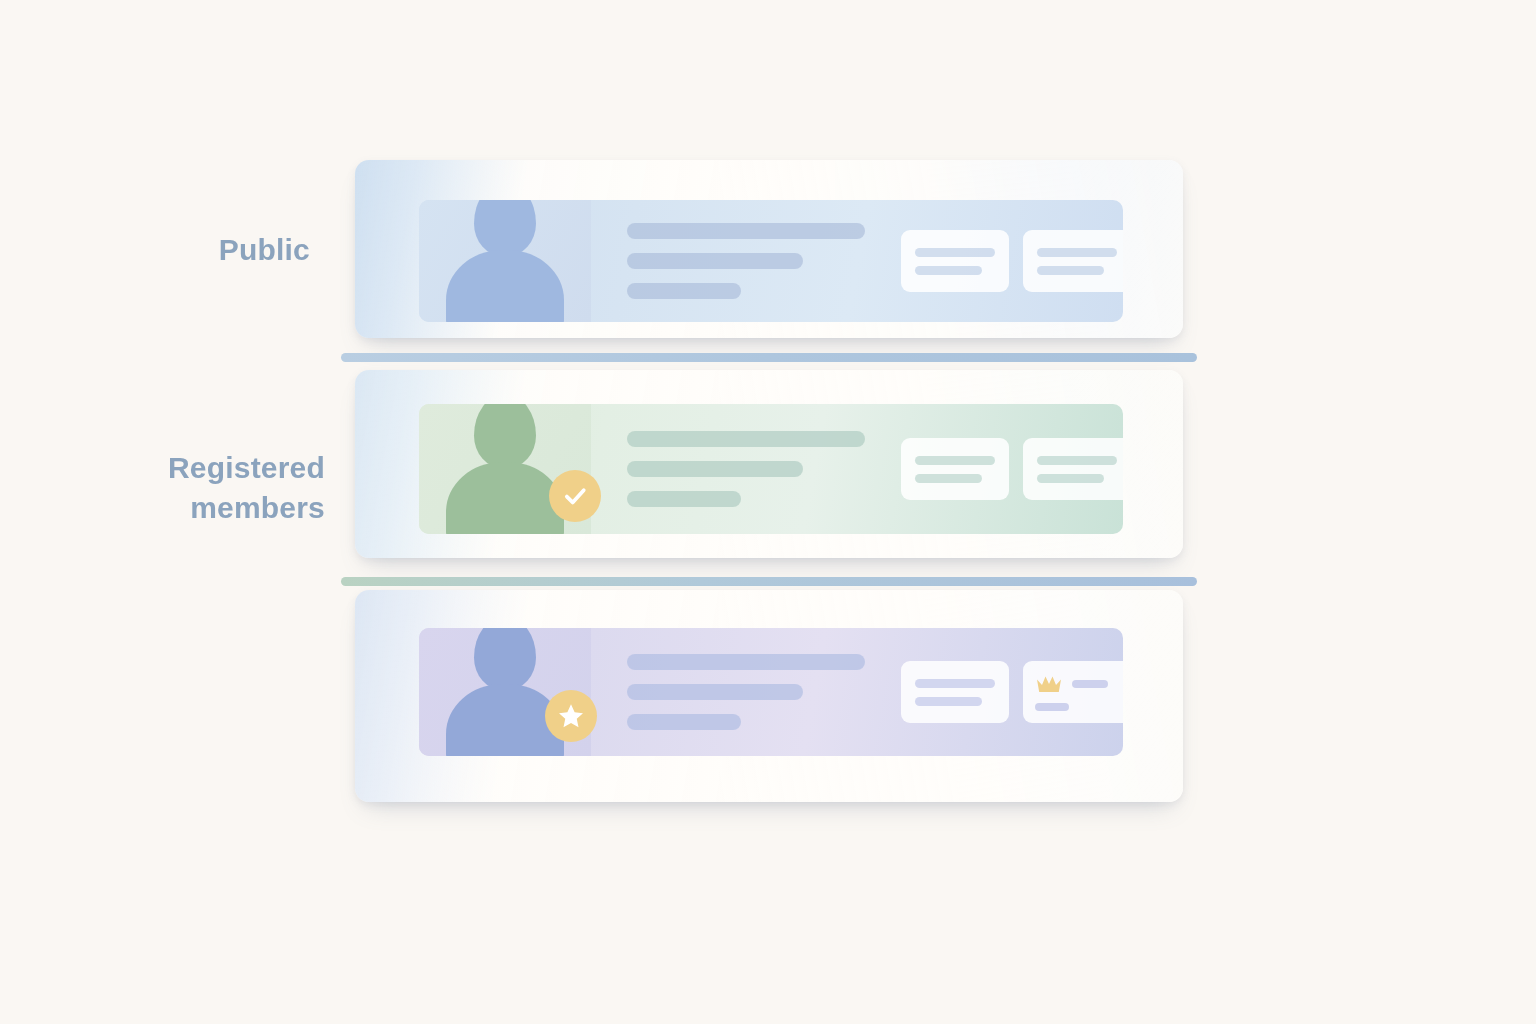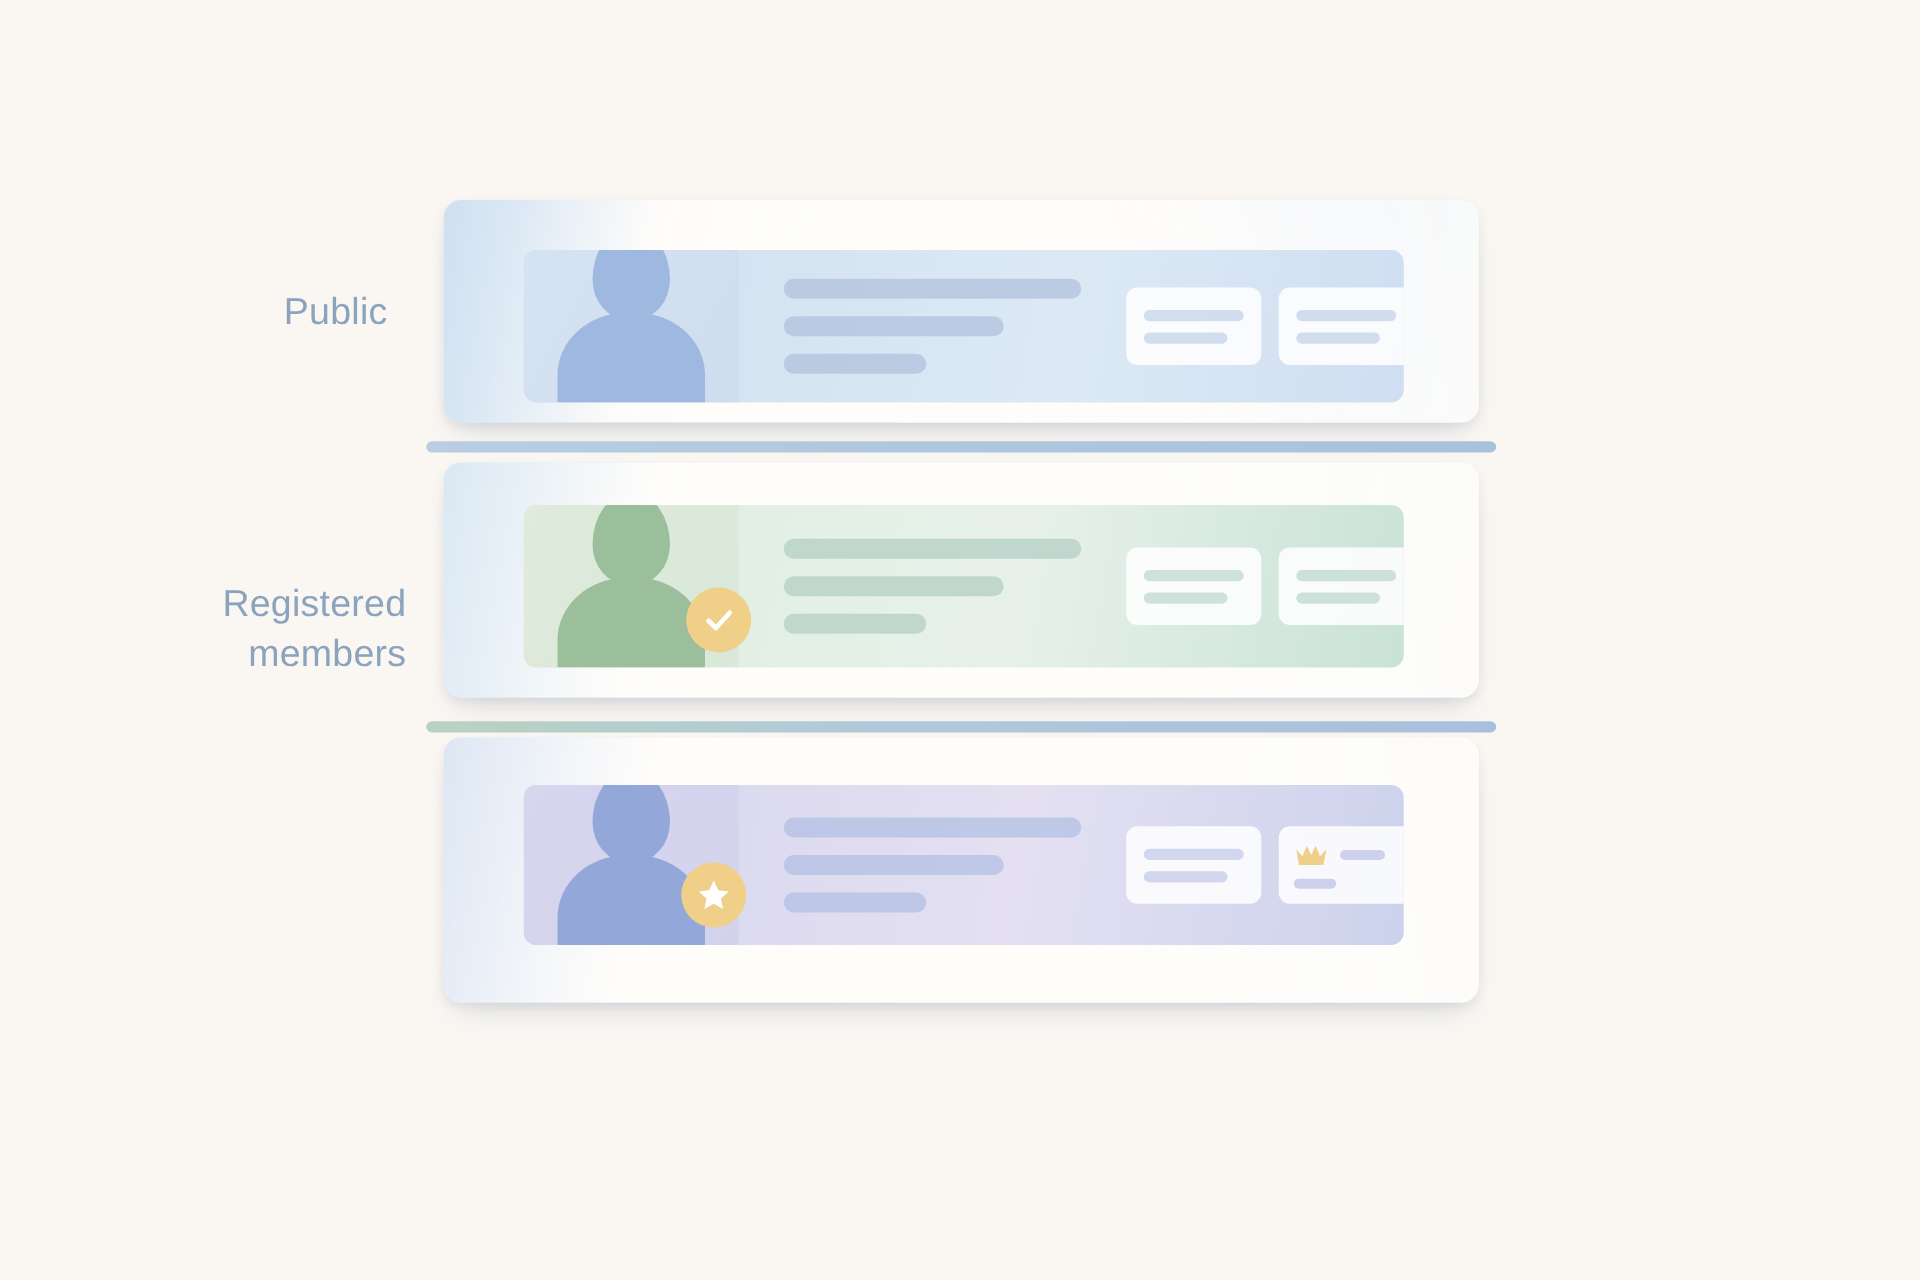--- a/index.html
+++ b/index.html
@@ -22,29 +22,29 @@
     width: 1536px;
     height: 1024px;
   }
 
   
   .tier-label {
     position: absolute;
     right: 1210px;      
     text-align: right;
     color: #8ba3bd;
-    font-weight: normal;
+    font-weight: bold;
     font-size: 30px;
     line-height: 40px;
     letter-spacing: 0.2px;
     white-space: pre-line;
     width: 280px;
   }
   .label-public     { top: 230px;  left: 45px; width: 265px; }
-  .label-registered { top: 448px;  left: 45px; width: 280px; margin-top: 16px; }
+  .label-registered { top: 448px;  left: 45px; width: 280px; }
   .label-premium    { top: 676px;  left: 45px; width: 280px; }
 
   
   .panel {
     position: absolute;
     left: 355px;
     width: 828px;
     border-radius: 14px;
     overflow: visible;
   }

